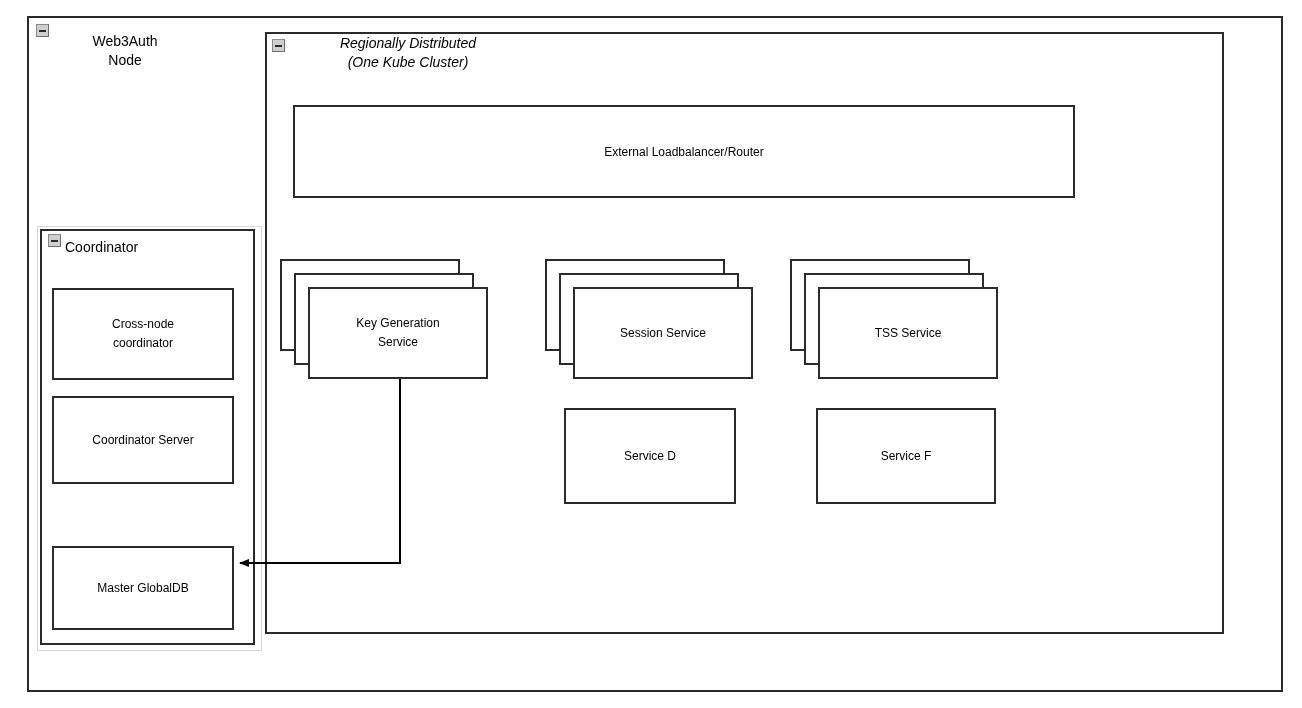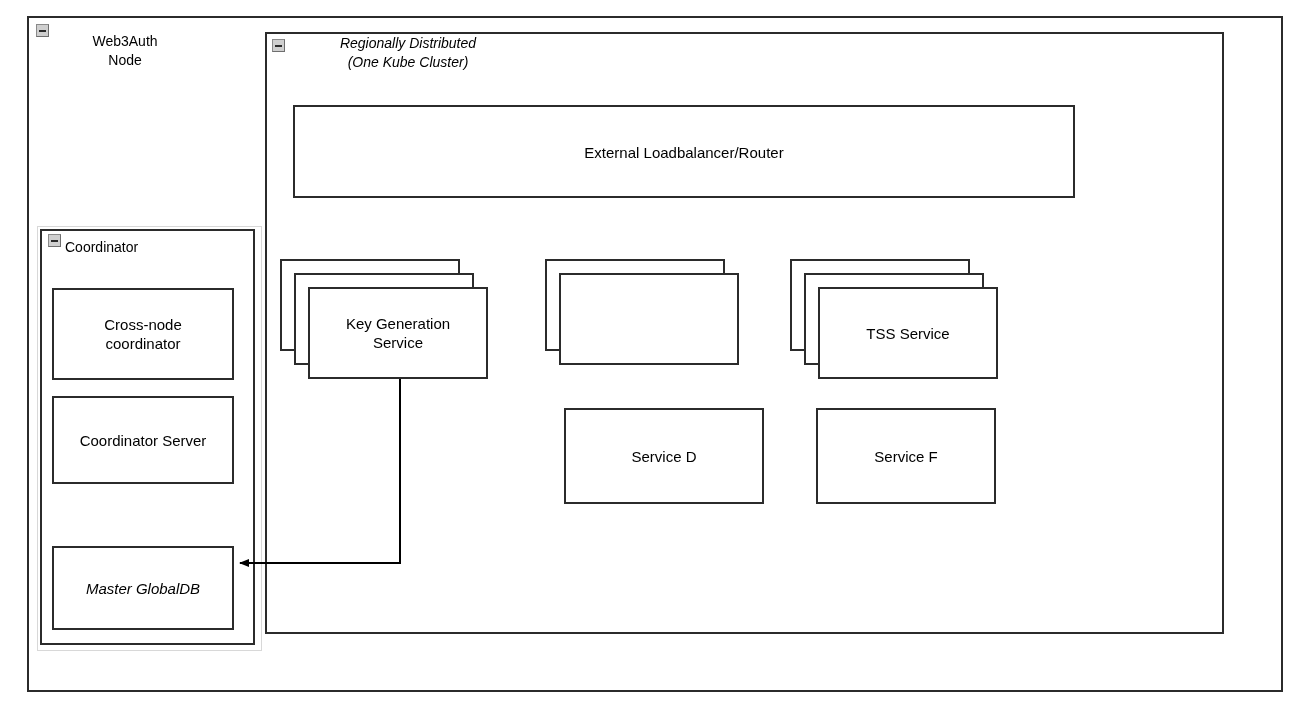--- a/index.html
+++ b/index.html
@@ -32,21 +32,21 @@
     line-height: 19px;
     color: #000000;
     white-space: pre;
     text-align: center;
   }
   .centered-label {
     position: absolute;
     left: 0; right: 0; top: 50%;
     transform: translateY(-50%);
     text-align: center;
-    font-size: 15px;
+    font-size: 12px;
     line-height: 19px;
     white-space: pre;
     color: #000000;
   }
 
   
   .collapse-icon {
     position: absolute;
     width: 13px;
     height: 13px;
@@ -94,21 +94,21 @@
   #coordinator-box {
     left: 40px;
     top: 229px;
     width: 215px;
     height: 416px;
   }
 
   
   #cross-node-box   { left: 52px;  top: 288px; width: 182px; height: 92px; }
   #coordinator-srv  { left: 52px;  top: 396px; width: 182px; height: 88px; }
-  #master-globaldb  { left: 52px;  top: 546px; width: 182px; height: 84px; font-style: italic; }
+  #master-globaldb  { left: 52px;  top: 546px; width: 182px; height: 84px; }
 
   
   #loadbalancer { left: 293px; top: 105px; width: 782px; height: 93px; }
 
   
   .stack { position: absolute; }
   .stack .layer {
     position: absolute;
     box-sizing: border-box;
     background: #ffffff;
@@ -118,21 +118,21 @@
   }
   .stack .layer.l1 { left: 0px;  top: 0px;  }
   .stack .layer.l2 { left: 14px; top: 14px; }
   .stack .layer.l3 { left: 28px; top: 28px; }
 
   #stack-keygen  { left: 280px; top: 259px; width: 208px; height: 92px; }
   #stack-session { left: 545px; top: 259px; width: 208px; height: 120px; }
   #stack-tss     { left: 790px; top: 259px; width: 208px; height: 132px; }
 
   
-  #service-d { left: 564px; top: 408px; width: 200px; height: 96px; }
+  #service-d { left: 564px; top: 408px; width: 172px; height: 96px; }
   #service-f { left: 816px; top: 408px; width: 180px; height: 96px; }
 
   
   #title-web3auth {
     left: 55px; top: 32px; width: 140px;
   }
   #title-kube {
     left: 293px; top: 34px; width: 230px; font-style: italic;
   }
   #title-coordinator {
@@ -172,20 +172,23 @@
     <div class="layer l2"></div>
     <div class="layer l3">
       <div class="centered-label">Key Generation
 Service</div>
     </div>
   </div>
 
   <div class="stack" id="stack-session">
     <div class="layer l1"></div>
     <div class="layer l2"></div>
+    <div class="layer l3">
+      <div class="centered-label">Session Service</div>
+    </div>
   </div>
 
   <div class="stack" id="stack-tss">
     <div class="layer l1"></div>
     <div class="layer l2"></div>
     <div class="layer l3">
       <div class="centered-label">TSS Service</div>
     </div>
   </div>
 

